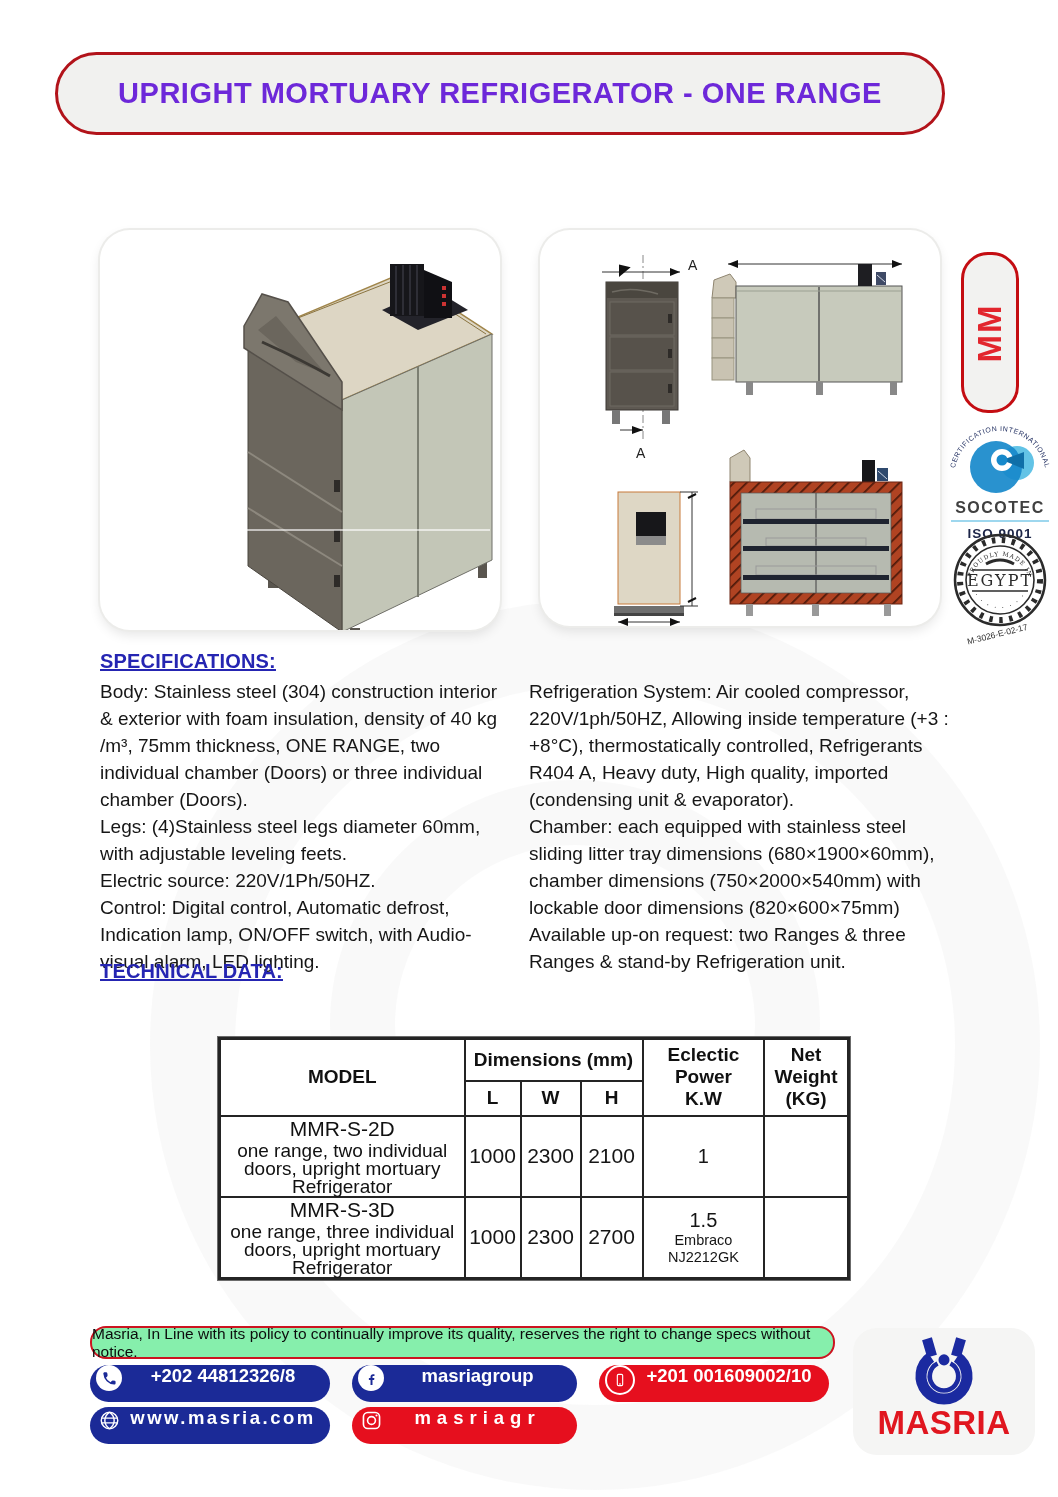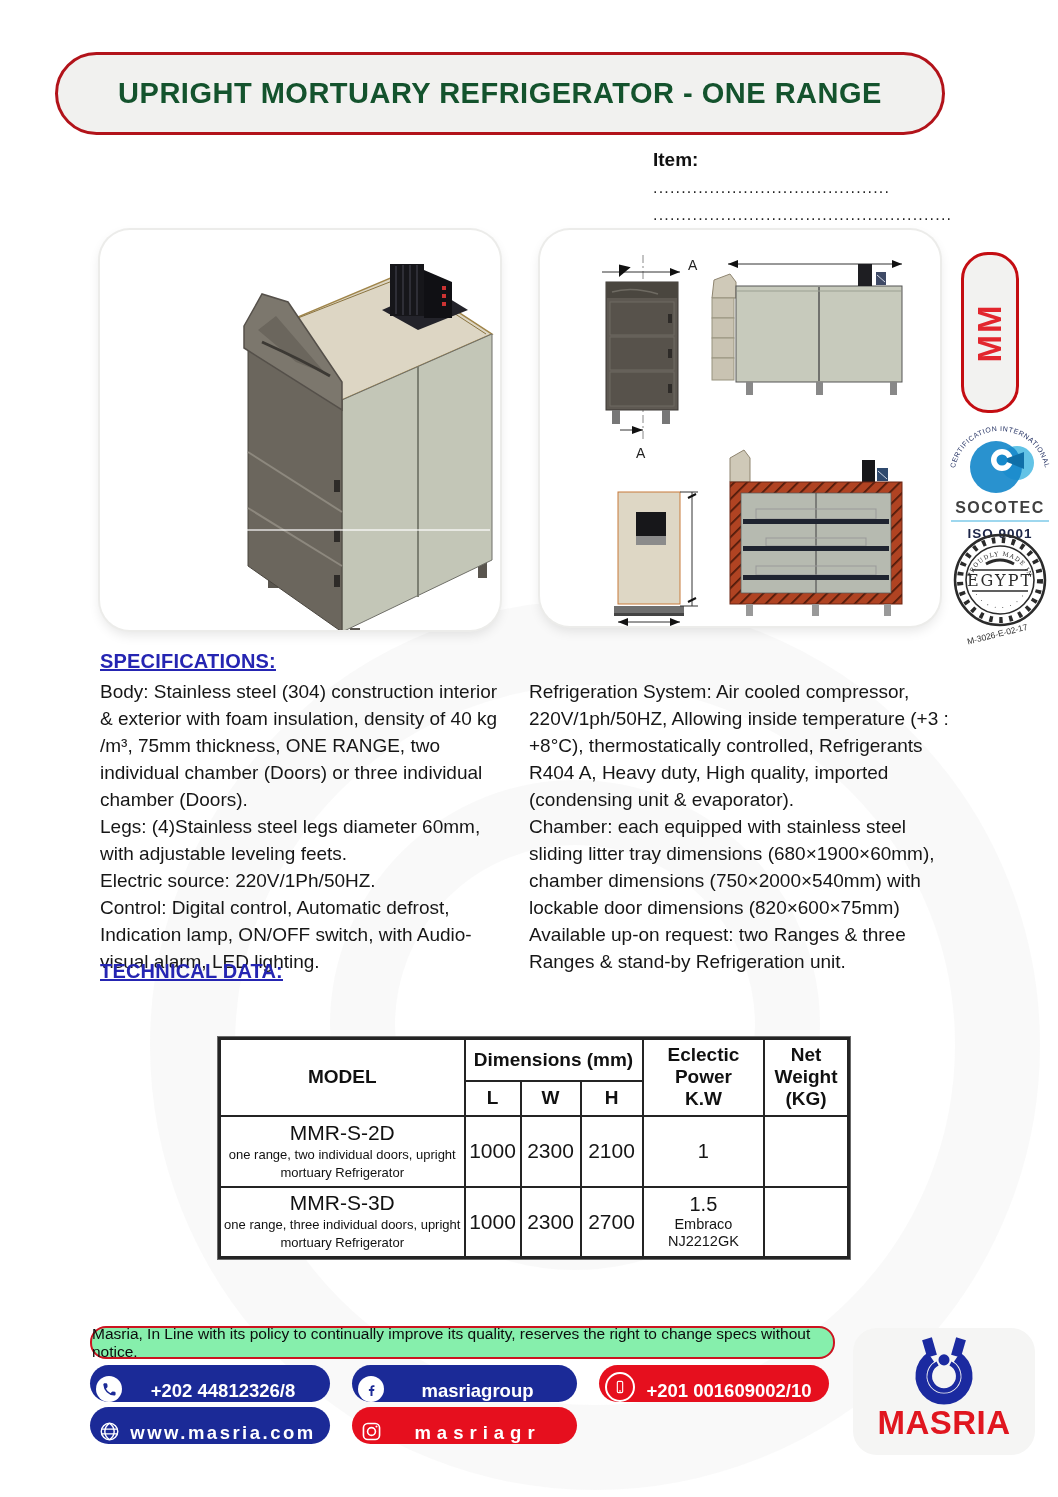--- a/index.html
+++ b/index.html
@@ -6,21 +6,21 @@
   #page{position:relative;width:1058px;height:1497px;background:#fff;overflow:hidden;
         font-family:"Liberation Sans",sans-serif;color:#151515}
   .abs{position:absolute}
   
   .wm{position:absolute;border-radius:50%;pointer-events:none}
   .wm1{left:150px;top:600px;width:720px;height:720px;border:85px solid rgba(185,185,185,.09)}
   .wm2{left:330px;top:780px;width:360px;height:360px;border:65px solid rgba(185,185,185,.09)}
   
   .title-pill{left:55px;top:52px;width:884px;height:77px;border:3px solid #b2131a;border-radius:42px;
               background:#f1f1ef;display:flex;align-items:center;justify-content:center}
-  .title-pill span{color:#14532d;font-size:29px;font-weight:bold;letter-spacing:.5px}
+  .title-pill span{color:#6d28d9;font-size:29px;font-weight:bold;letter-spacing:.5px}
   
   .item-block{left:653px;top:146px;width:286px;font-size:19px;color:#111;line-height:27px}
   .item-block .b{font-weight:bold}
   .dots{letter-spacing:1.2px;font-size:16px;color:#222}
   
   .card{position:absolute;background:#fff;border-radius:30px;
         box-shadow:0 0 0 2px #ececea, 0 5px 12px rgba(0,0,0,.10)}
   .card1{left:100px;top:230px;width:400px;height:400px}
   .card2{left:540px;top:230px;width:400px;height:396px}
   .card svg{display:block}
@@ -41,30 +41,30 @@
   .spec-right{left:529px;top:678px;width:420px}
   .spec-p .b{font-weight:normal}
   
   .tdt{position:absolute;left:218px;top:1037px;border-collapse:collapse;table-layout:fixed;
        background:#fff}
   .tdt th,.tdt td{border:2px solid #242424;text-align:center;vertical-align:middle;padding:0}
   .tdt{border:3px solid #242424;box-shadow:0 0 0 1px #6b6b6b}
   .tdt th{font-size:19px;font-weight:bold;color:#111}
   .tdt .num{font-size:21px}
   .mname{font-size:21px;font-weight:normal;color:#111}
-  .mdesc{font-size:13px;color:#111;line-height:18px;margin-top:1px}
+  .mdesc{font-size:19px;color:#111;line-height:18px;margin-top:1px}
   .pmain{font-size:20px}
   .psub{font-size:14.5px;line-height:17px}
   
   .disclaimer{left:90px;top:1326px;width:741px;height:29px;border:2.5px solid #cc1420;border-radius:16px;
               background:#86efac;display:flex;align-items:center;justify-content:center}
   .disclaimer span{font-size:15.5px;color:#0c0c0c}
   .contacts{left:90px;top:1365px;width:745px;display:grid;grid-template-columns:240px 225px 230px;
             column-gap:22px;row-gap:5px}
-  .contact{height:37px;border-radius:19px;display:flex;align-items:flex-end;padding:0 6px 0 6px;cursor:pointer}
+  .contact{height:37px;border-radius:19px;display:flex;align-items:flex-start;padding:0 6px 0 6px;cursor:pointer}
   .contact.blue{background:#1b2a97}
   .contact.red{background:#e60f1e}
   .cicon{width:26px;height:26px;border-radius:50%;display:flex;align-items:center;justify-content:center;flex:0 0 auto}
   .cicon svg{width:17px;height:17px}
   .cicon.solid{background:#fff}
   .contact.blue .cicon.solid{color:#1b2a97}
   .contact.red .cicon.solid{color:#e60f1e}
   .cicon.ring{border:2.2px solid #fff}
   .cicon.ring svg{width:16px;height:16px}
   .cicon.plain svg{width:23px;height:23px}
@@ -81,25 +81,20 @@
 
 <div id="page">
 
   <div class="wm wm1"></div>
   <div class="wm wm2"></div>
 
   <div class="abs title-pill">
     <span>UPRIGHT MORTUARY REFRIGERATOR - ONE RANGE</span>
   </div>
 
-  <div class="abs item-block">
-    <div><span class="b">Item:</span>
-      <span class="dots">..........................................</span></div>
-    <div class="dots">.....................................................</div>
-  </div>
 
   <div class="card card1">
     <svg width="400" height="400" viewBox="0 0 400 400">
 
       <rect x="168" y="336" width="10" height="22" fill="#5a564f"></rect>
       <rect x="246" y="400" width="10" height="0" fill="#5a564f"></rect>
       <rect x="250" y="398" width="10" height="20" fill="#5a564f"></rect>
       <rect x="378" y="330" width="9" height="18" fill="#5a564f"></rect>
 
       <polygon points="148,108 300,44 392,104 242,170" fill="#ddd6c4" stroke="#a0854a" stroke-width="1.5"></polygon>

